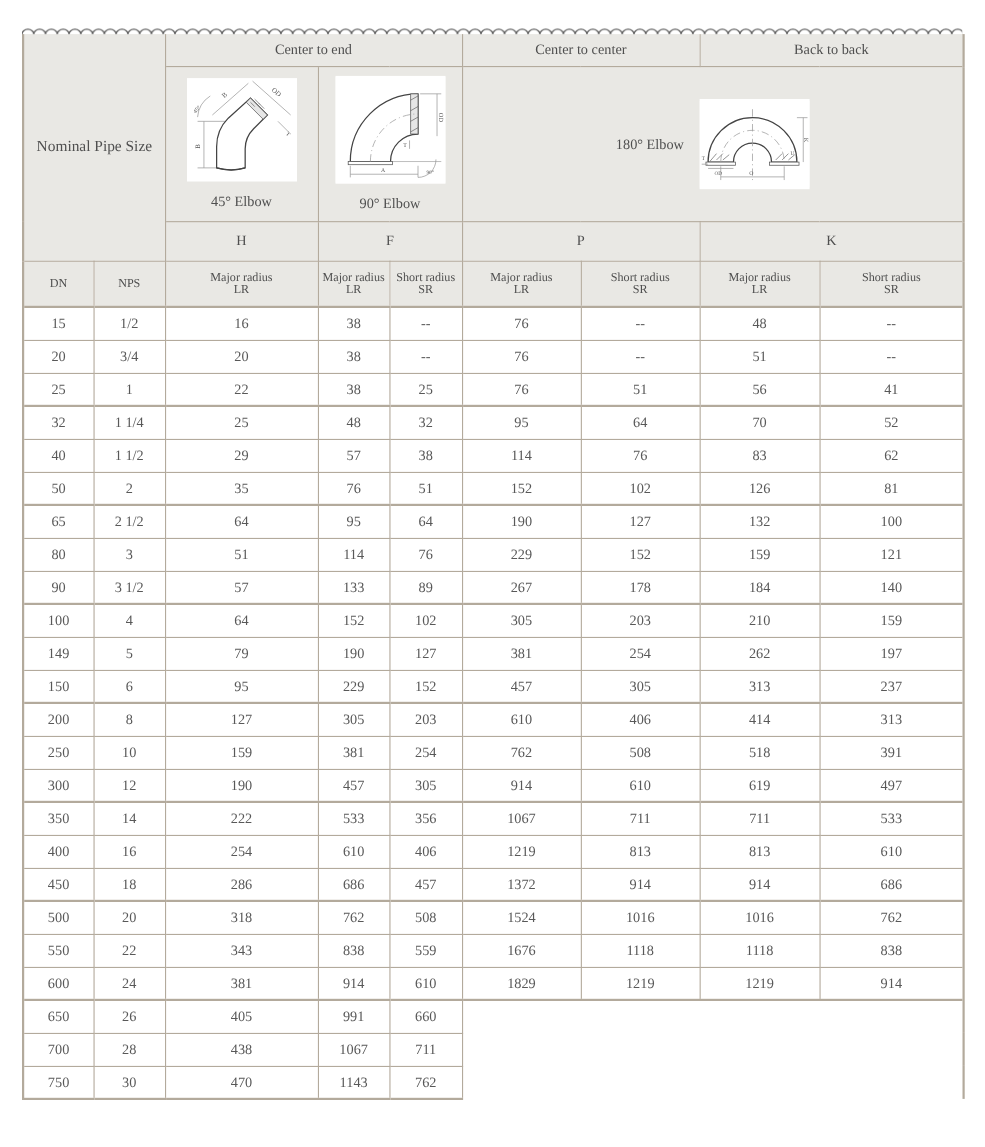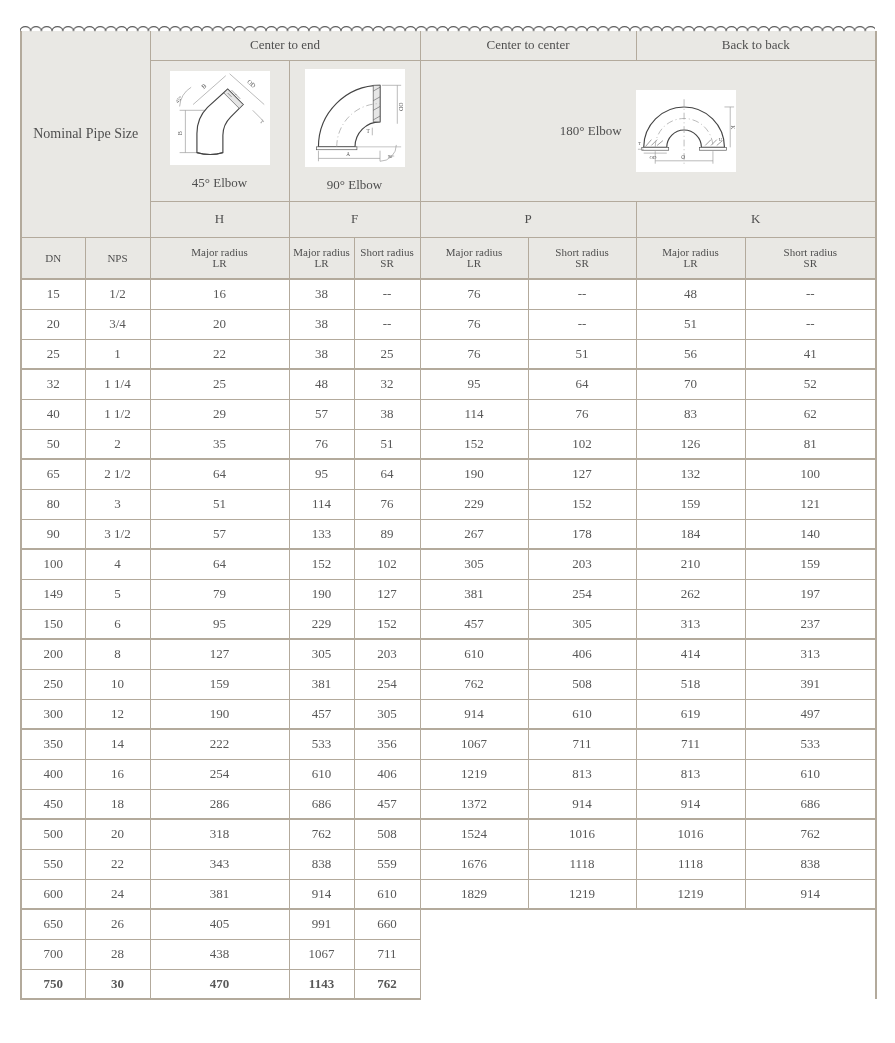--- a/index.html
+++ b/index.html
@@ -20,21 +20,21 @@
   thead tr.imgrow th{height:141px;}
   thead tr.letterrow th{height:36px;font-size:13px;}
   thead tr.subrow th{height:42px;font-size:11px;}
   .sub-stack div{line-height:1;}
   .sub-stack div + div{}
   .nominal{font-size:14px;}
   tbody td{height:30px;background:#fff;font-size:13px;color:#585858;}
   tr.grp td{border-top:2px solid var(--line);}
   .outer-left{border-left-width:2px;}
   .outer-right{border-right-width:2px;}
-  tr.last-row td{border-bottom:2px solid var(--line);font-weight:bold;}
+  tr.last-row td{border-bottom:2px solid var(--line);}
   td.void-cell{border-bottom:none;background:#fff;}
   .imgcol{display:flex;flex-direction:column;align-items:center;justify-content:center;gap:10px;}
   .imgrow180{display:flex;flex-direction:row;align-items:center;justify-content:center;gap:14px;}
   .imgbox{background:#fff;display:block;}
   .elbow-label{font-size:13px;color:var(--txt);white-space:pre;}
   svg text{font-family:"Liberation Serif","DejaVu Serif",serif;}
 </style>
 </head>
 <body>
 

